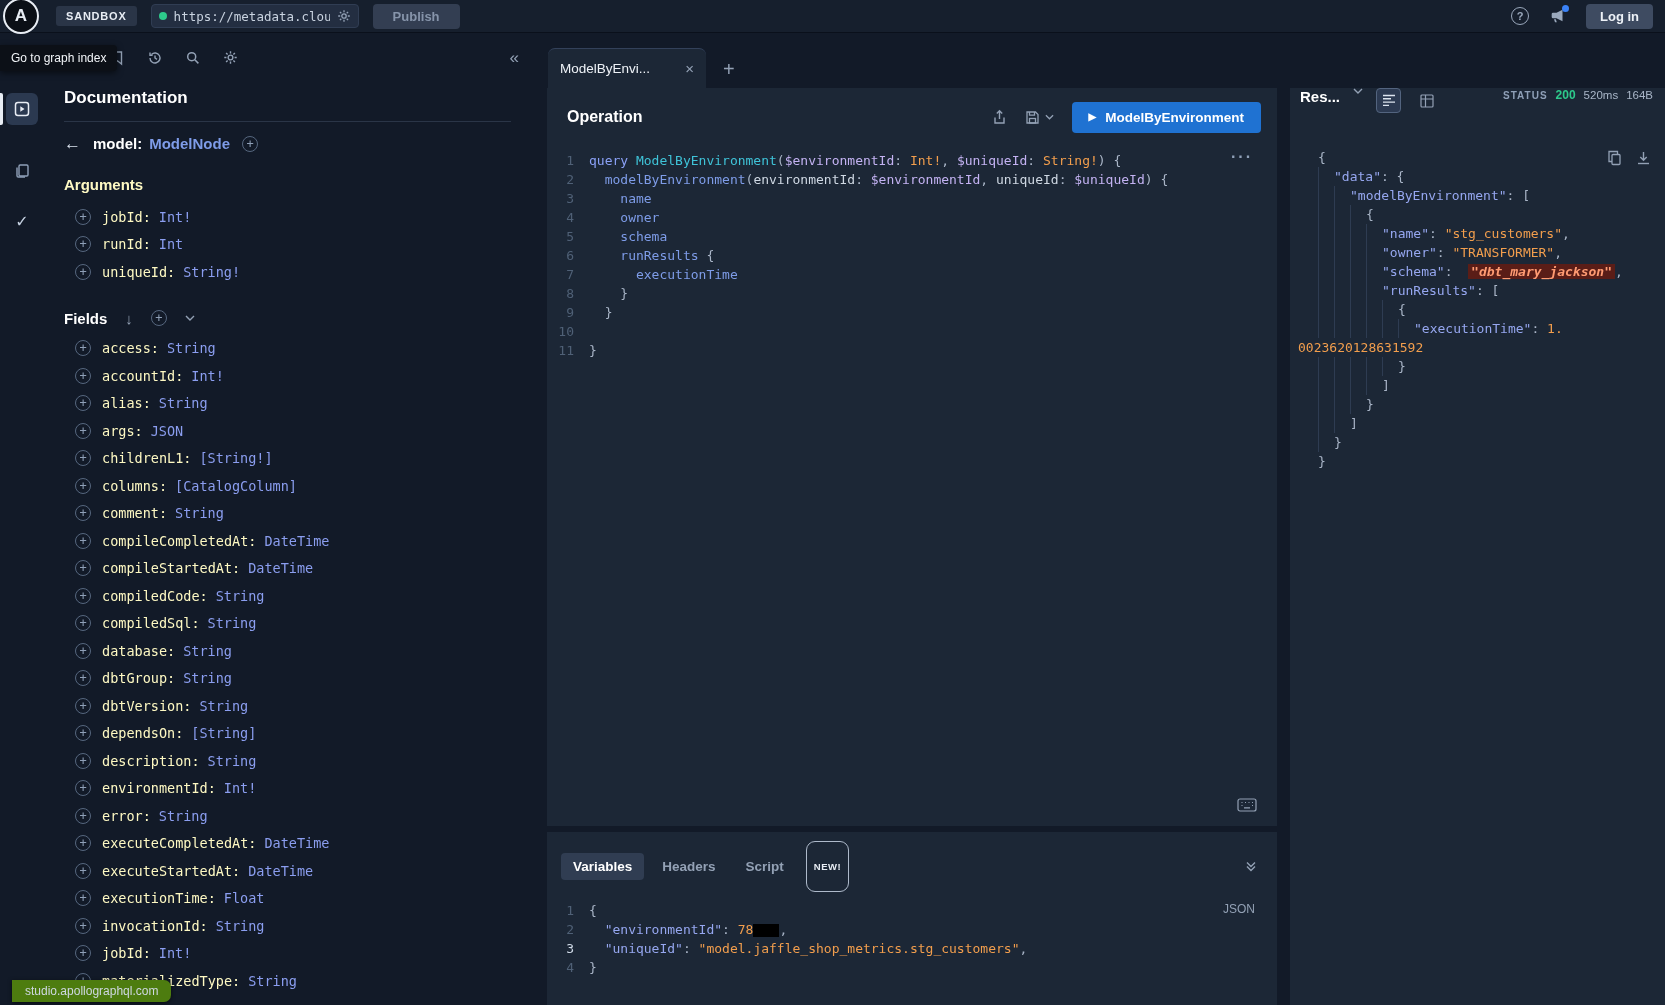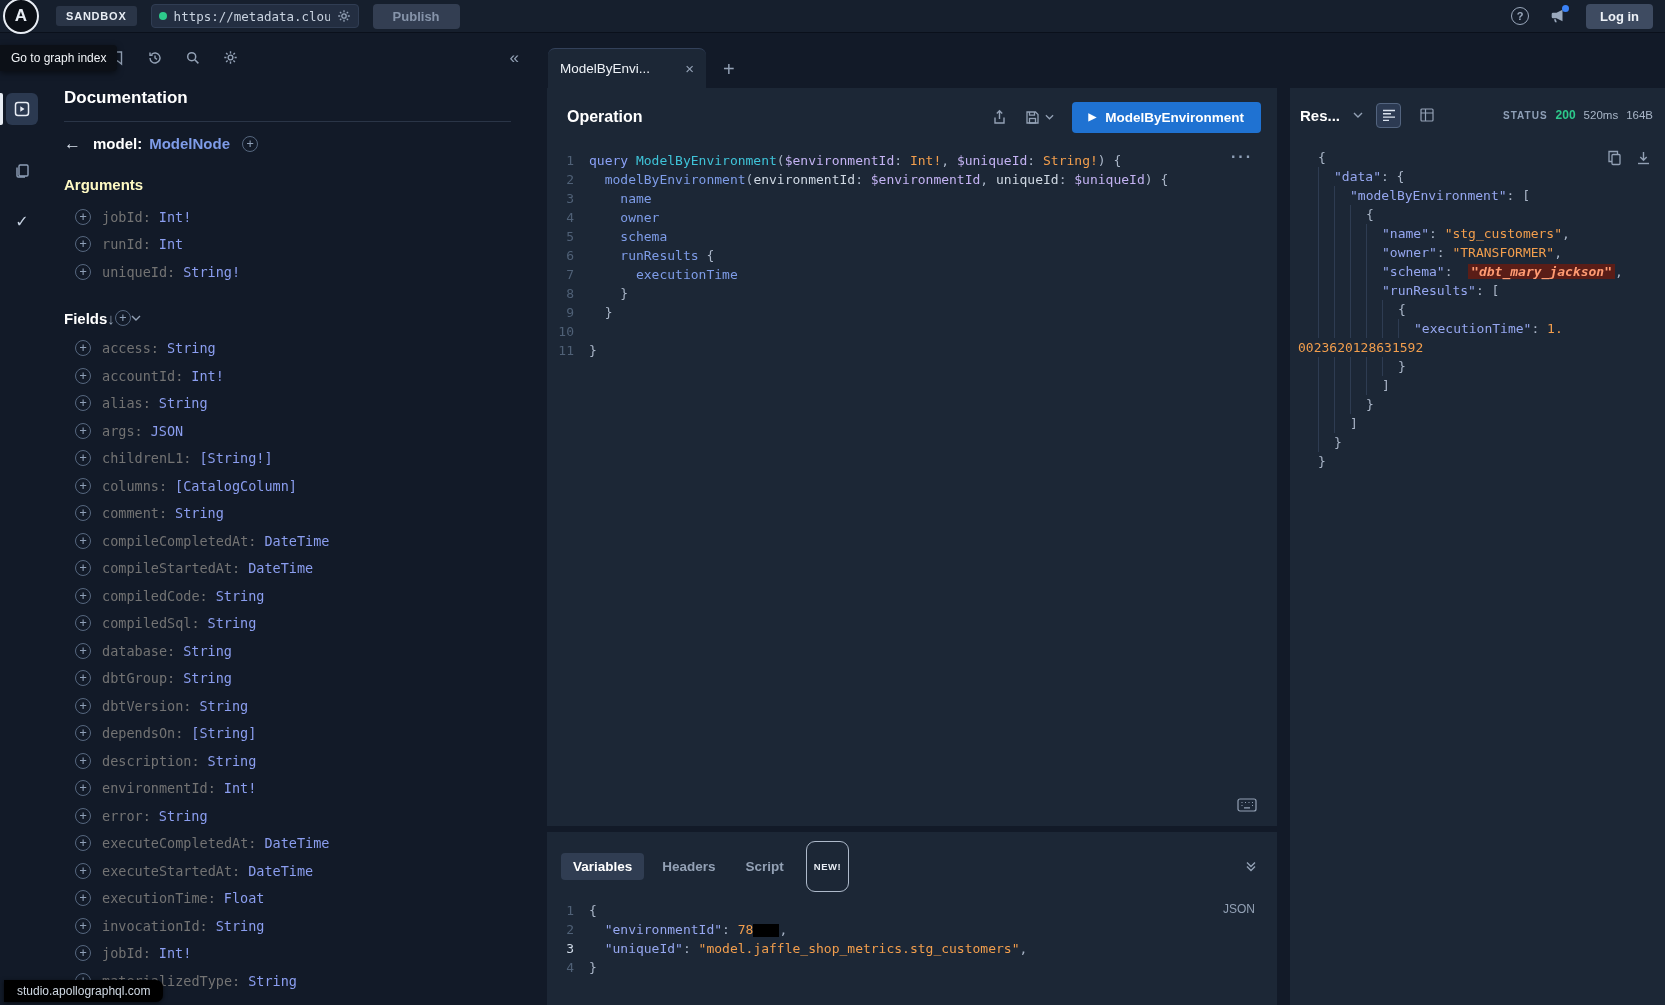--- a/index.html
+++ b/index.html
@@ -37,43 +37,43 @@
   .rail-indicator{position:absolute;left:0;top:60px;width:3px;height:32px;background:#e8edf4;border-radius:0 2px 2px 0}
   .rail-chip{position:absolute;left:6px;top:60px;width:32px;height:32px;background:#2b3950;border-radius:6px;
     display:flex;align-items:center;justify-content:center;color:#e8edf4}
   .rail-icon{position:absolute;left:6px;width:32px;height:32px;display:flex;align-items:center;justify-content:center;color:#8fa0b8}
   .rail-icon.docs{top:122px}
   .rail-icon.check{top:172px;font-size:16px;color:#c6d2e2}
 
   
   .tooltip{position:absolute;left:0;top:45px;background:#0c1017;color:#f2f5f8;font-size:12px;
     padding:6px 11px;border-radius:0 4px 4px 0;z-index:50;box-shadow:0 2px 6px rgba(0,0,0,.55)}
-  .status-pill{position:absolute;left:4px;bottom:3px;background:#000000;color:#cfd8e3;font-size:12px;
+  .status-pill{position:absolute;left:12px;bottom:3px;background:#4d7c0f;color:#cfd8e3;font-size:12px;
     padding:4px 13px;border-radius:0 7px 7px 0;z-index:60;box-shadow:0 1px 4px rgba(0,0,0,.6)}
 
   
   .docpanel{position:absolute;left:44px;top:33px;width:503px;bottom:0;overflow:hidden}
   .doc-toolbar{display:flex;align-items:center;gap:22px;padding:16px 28px 0 66px;color:#8fa0b8}
   .doc-toolbar .collapse{margin-left:auto;color:#93a1b5;font-size:17px;line-height:1}
   .doc-title{margin:22px 0 0 20px;font-size:17px;font-weight:700;color:#fff}
   .doc-divider{margin:13px 36px 0 20px;border-top:1px solid #2a3547}
   .breadcrumb{display:flex;align-items:center;gap:12px;margin:13px 20px 0 20px}
   .back-arrow{color:#dbe3ee;font-size:17px;line-height:1}
   .crumb-kind{font-weight:700;font-size:15px;color:#fff}
   .crumb-type{font-size:15px;color:#7e9ce8;font-weight:600;margin-left:-5px}
   .section-h{margin:24px 0 0 20px;font-size:15px;font-weight:700;color:#fef9c3}
-  .fields-h{display:flex;align-items:center;margin:24px 0 0 20px;color:#93a1b5}
+  .fields-h{display:flex;align-items:center;gap:18px;margin:24px 0 0 20px;color:#93a1b5}
   .fields-h .title{font-size:15px;font-weight:700;color:#fff}
   .sort-icon{font-size:15px}
   .args-list{margin-top:10px}
   .fields-list{margin-top:8px}
   .doc-row{height:27.5px;display:flex;align-items:center;gap:11px;padding-left:31px}
   .plus-circle{width:16px;height:16px;border:1px solid #56677f;border-radius:50%;color:#8fa0b8;
     font-size:12px;line-height:14px;text-align:center;flex:none;font-family:"DejaVu Sans Mono",monospace}
-  .fname{font-family:"DejaVu Sans Mono","Liberation Mono",monospace;font-size:13.5px;color:#737373}
+  .fname{font-family:"DejaVu Sans Mono","Liberation Mono",monospace;font-size:13.5px;color:#fef9c3}
   .ftype{font-family:"DejaVu Sans Mono","Liberation Mono",monospace;font-size:13.5px;color:#8b9ef0;margin-left:-3px}
 
   
   .tabbar{position:absolute;left:547px;top:33px;width:730px;height:55px}
   .tab{position:absolute;left:1px;bottom:0;height:40px;width:158px;background:#1c2736;border-radius:7px 7px 0 0;
     border-top:1px solid #33415a;display:flex;align-items:center;padding:0 12px;gap:8px}
   .tab-title{flex:1;font-size:13.5px;color:#eef2f7;white-space:nowrap;overflow:hidden}
   .tab-close{color:#93a1b5;font-size:15px;line-height:1}
   .tab-add{position:absolute;left:176px;bottom:9px;color:#93a1b5;font-size:20px;line-height:1}
 
@@ -115,21 +115,21 @@
   .vtab{font-size:13.5px;color:#93a1b5;padding:6px 12px;border-radius:4px;font-weight:600}
   .vtab.active{background:#303d52;color:#fff}
   .new-badge{border:1px solid #aebacb;color:#e8edf4;font-size:9.5px;font-weight:700;padding:19px 7px;
     border-radius:9px;letter-spacing:.5px;margin-left:4px}
   .vars-collapse{margin-left:auto;color:#93a1b5;display:flex}
   .vars-mode{position:absolute;right:22px;top:70px;color:#93a1b5;font-size:12px}
   .vars-panel .code-area{padding-top:9px}
 
   
   .resp-panel{position:absolute;left:1290px;top:88px;width:375px;bottom:0;background:#1c2736}
-  .resp-header{display:flex;align-items:center;height:54px;padding:0 12px 0 10px;gap:13px}
+  .resp-header{display:flex;align-items:flex-start;height:54px;padding:0 12px 0 10px;gap:13px}
   .resp-title{font-size:15px;font-weight:700;color:#fff}
   .resp-chevron{color:#93a1b5;display:flex}
   .view-btn{width:25px;height:25px;border-radius:4px;display:flex;align-items:center;justify-content:center;color:#93a1b5}
   .view-btn.active{background:#2c3a52;border:1px solid #53647f;color:#dbe3ee}
   .status-group{margin-left:auto;display:flex;align-items:center;gap:8px}
   .status-label{font-size:10px;letter-spacing:1px;color:#8fa0b8;font-weight:700}
   .status-code{font-size:12px;color:#2dc98b;font-weight:700}
   .status-meta{font-size:11.5px;color:#a9b6c8}
   .resp-actions{position:absolute;right:14px;top:62px;display:flex;gap:14px;color:#93a1b5;z-index:5}
   .resp-json{font-family:"DejaVu Sans Mono","Liberation Mono",monospace;font-size:13px;line-height:19px;padding:6px 8px 0 6px}

